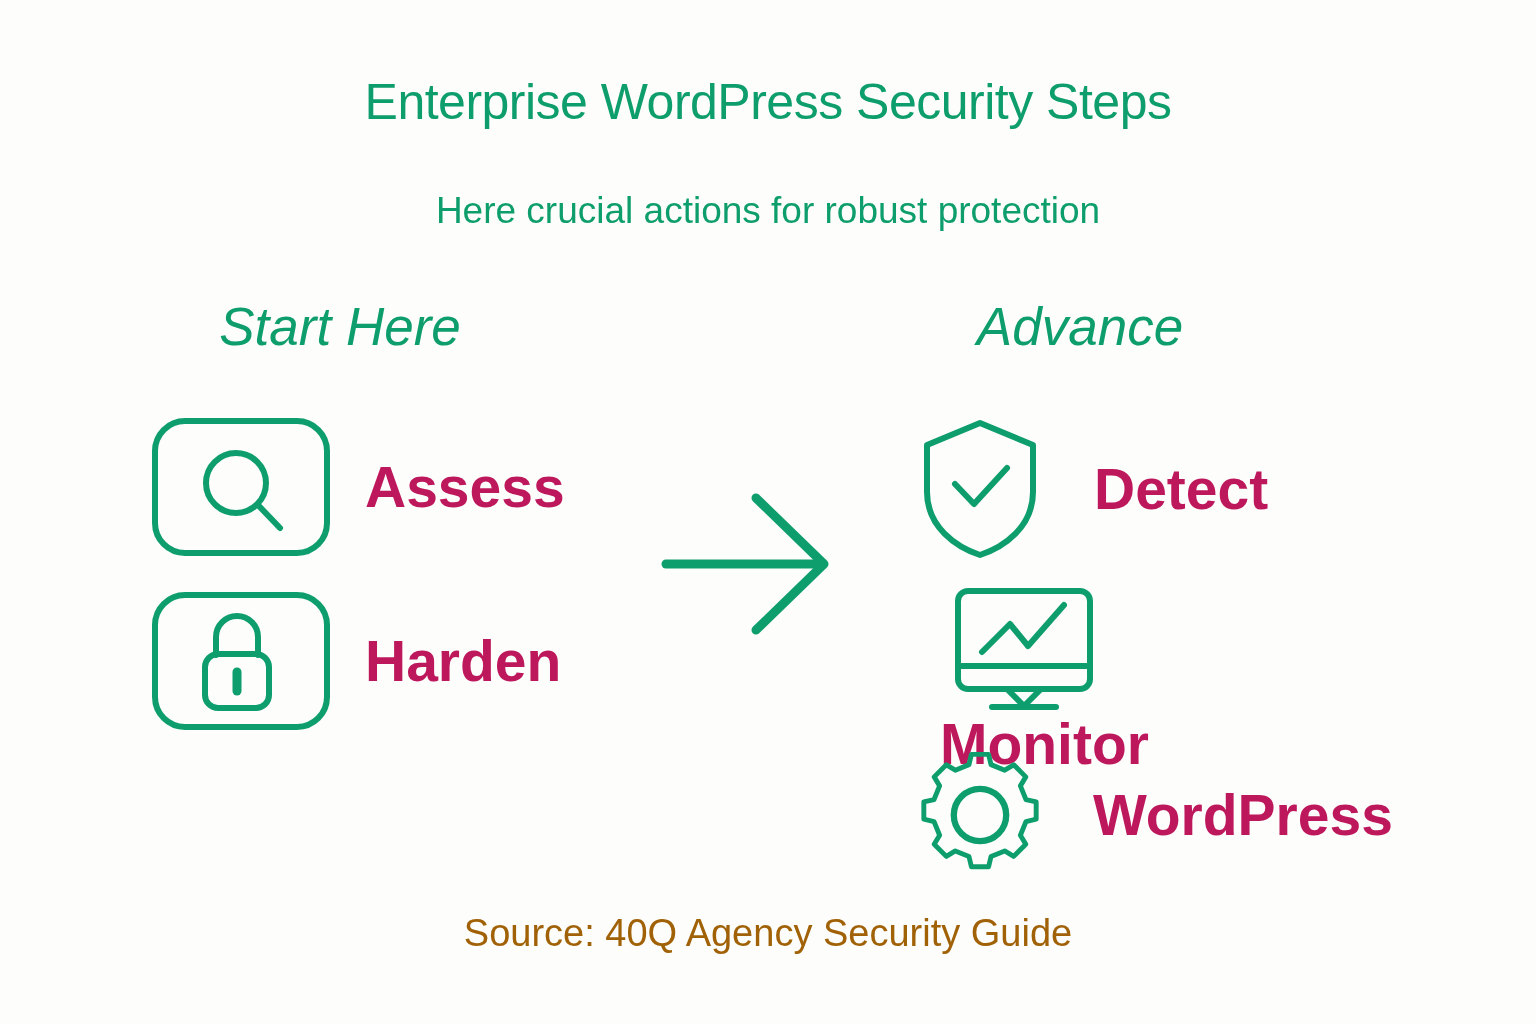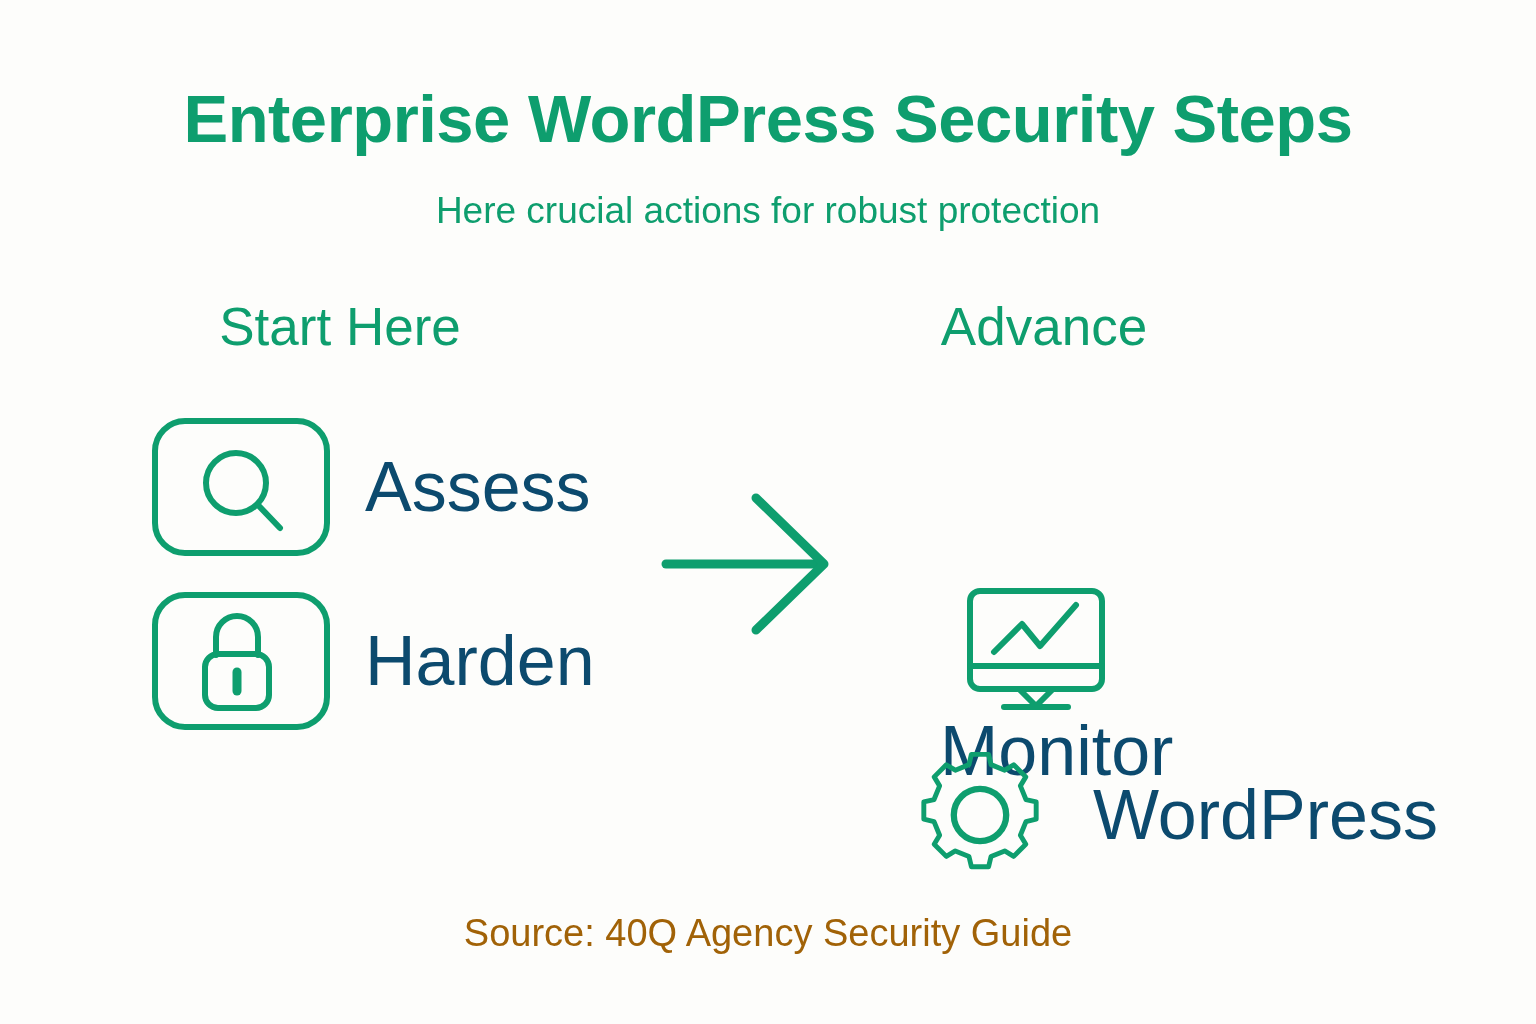--- a/index.html
+++ b/index.html
@@ -23,74 +23,74 @@
     background: #fdfdfb;
   }
 
   
   .title {
     position: absolute;
     left: 0;
     top: 76px;
     width: 1536px;
     text-align: center;
-    font-size: 67px;
-    font-weight: 700;
+    font-size: 50px;
+    font-weight: 400;
     letter-spacing: -0.5px;
     color: #0e9e6e;
     line-height: 1.05;
     white-space: nowrap;
-    margin-top: 8px;
   }
   .subtitle {
     position: absolute;
     left: 0;
     top: 190px;
     width: 1536px;
     text-align: center;
     font-size: 37px;
     font-weight: 400;
     color: #0e9e6e;
     line-height: 1.15;
     white-space: nowrap;
   }
 
   
   .col {
     position: absolute;
     top: 300px;
   }
   .col-left  { left: 150px;  width: 490px; }
-  .col-right { left: 864px;  width: 520px; }
+  .col-right { left: 900px;  width: 520px; }
 
   .col-heading {
     font-size: 53px;
     font-weight: 400;
     color: #0e9e6e;
     line-height: 1;
     height: 72px;
     white-space: nowrap;
+    font-style: italic;
   }
   .col-left  .col-heading { text-align: center; padding-right: 110px; }
   .col-right .col-heading { text-align: center; padding-right: 160px; }
 
   
   .step-row {
     position: absolute;
     display: flex;
     align-items: center;
   }
   .step-icon {
     flex: 0 0 auto;
     display: block;
   }
   .step-label {
-    font-size: 70px;
-    font-weight: 400;
-    color: #0c4a6e;
+    font-size: 57px;
+    font-weight: 700;
+    color: #be185d;
     line-height: 1;
     white-space: nowrap;
   }
 
   
   .row-assess  { left: 152px; top: 418px; }
   .row-harden  { left: 152px; top: 592px; }
   .row-assess  .step-label { margin-left: 35px; }
   .row-harden  .step-label { margin-left: 35px; }
 
@@ -164,20 +164,29 @@
     <svg width="176" height="152" viewBox="0 0 176 152" fill="none" stroke="#0e9e6e" stroke-width="9" stroke-linecap="round" stroke-linejoin="round">
       <line x1="6" y1="76" x2="162" y2="76"></line>
       <polyline points="96,10 164,76 96,142"></polyline>
     </svg>
   </div>
 
   <div class="col col-right">
     <div class="col-heading">Advance</div>
   </div>
 
+  <div class="step-row row-detect">
+    <span class="step-icon">
+      <svg width="124" height="142" viewBox="0 0 124 142" fill="none" stroke="#0e9e6e" stroke-width="6" stroke-linecap="round" stroke-linejoin="round">
+        <path d="M62 5 L115 27 V74 c0 35 -29 55 -53 63 C38 129 9 109 9 74 V27 Z"></path>
+        <polyline points="37,66 56,86 89,50"></polyline>
+      </svg>
+    </span>
+    <span class="step-label">Detect</span>
+  </div>
 
   <div class="step-row row-monitor">
     <span class="step-icon">
       <svg width="150" height="130" viewBox="0 0 150 130" fill="none" stroke="#0e9e6e" stroke-width="6" stroke-linecap="round" stroke-linejoin="round">
         <rect x="6" y="5" width="132" height="98" rx="10" ry="10"></rect>
         <line x1="6" y1="80" x2="138" y2="80"></line>
         <polyline points="30,66 58,38 76,60 112,19"></polyline>
         <path d="M56 104 L72 120 L88 104"></path>
         <line x1="40" y1="121" x2="104" y2="121"></line>
       </svg>

